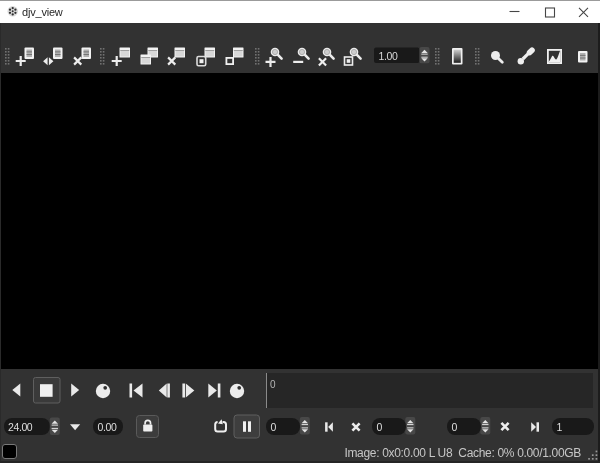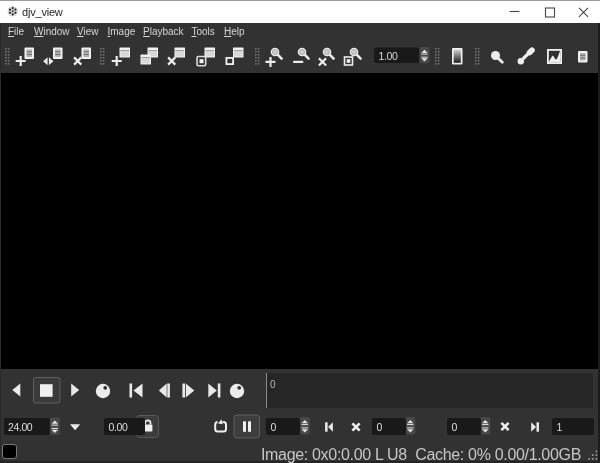--- a/index.html
+++ b/index.html
@@ -7,23 +7,23 @@
 .abs{position:absolute}
 #titlebar{left:0;top:0;width:600px;height:23px;background:#ffffff;border-top:1px solid #9b9b9b;box-sizing:border-box}
 #title-text{left:22px;top:6px;font-size:11px;color:#262626;letter-spacing:-0.2px}
 #menubar{left:0;top:23px;width:600px;height:17px}
 .mi{position:absolute;top:3px;font-size:10px;color:#d6d6d6}
 .mi u{text-decoration:underline;text-underline-offset:1px}
 #viewport{left:0;top:73px;width:600px;height:296px;background:#000}
 #timeline{left:266px;top:373px;width:327px;height:35px;background:#262626}
 #tl-cursor{left:0;top:0;width:1px;height:35px;background:#8a8a8a;position:absolute}
 #tl-label{position:absolute;left:4px;top:6px;font-size:10px;color:#b4b4b4}
-.field{position:absolute;background:#191919;border-radius:2px;color:#dedede;font-size:10.5px;letter-spacing:-0.4px;line-height:19px;padding-left:4.5px;box-sizing:border-box}
+.field{position:absolute;background:#191919;border-radius:8px;color:#dedede;font-size:10.5px;letter-spacing:-0.4px;line-height:19px;padding-left:4.5px;box-sizing:border-box}
 #statusbar{left:0;top:440px;width:600px;height:23px}
-#status-text{position:absolute;right:19px;top:5.5px;font-size:16px;letter-spacing:-0.32px;color:#c6c6c6}
+#status-text{position:absolute;right:19px;top:5.5px;font-size:12px;letter-spacing:-0.32px;color:#c6c6c6}
 #swatch{left:2px;top:444px;width:15px;height:15px;background:#000;border:1.5px solid #787878;border-radius:3px;box-sizing:border-box}
 </style>
 </head>
 <body>
 <div id="win">
 
   <div id="titlebar" class="abs"></div>
   <svg class="abs" style="left:0;top:0" width="600" height="23" viewBox="0 0 600 23">
     <circle cx="12.7" cy="11.2" r="5.2" fill="#d9d9d9"></circle>
     <g fill="#2e2e2e">
@@ -36,29 +36,20 @@
       <circle cx="12.7" cy="11.2" r="1.0"></circle>
     </g>
     <g stroke="#464646" stroke-width="1.1" fill="none">
       <path d="M509.5 11.5 H 519.5"></path>
       <rect x="545.5" y="8" width="9" height="9"></rect>
       <path d="M579 7.8 L 588 16.8 M588 7.8 L 579 16.8"></path>
     </g>
   </svg>
   <div id="title-text" class="abs">djv_view</div>
 
-  <div id="menubar" class="abs">
-    <span class="mi" style="left:8px"><u>F</u>ile</span>
-    <span class="mi" style="left:34px"><u>W</u>indow</span>
-    <span class="mi" style="left:77px"><u>V</u>iew</span>
-    <span class="mi" style="left:107.5px"><u>I</u>mage</span>
-    <span class="mi" style="left:143px"><u>P</u>layback</span>
-    <span class="mi" style="left:191.5px"><u>T</u>ools</span>
-    <span class="mi" style="left:224px"><u>H</u>elp</span>
-  </div>
 
   <svg class="abs" style="left:0;top:40px" width="600" height="33" viewBox="0 0 600 33">
     <defs>
       <g id="grip" fill="#717171">
         <rect x="0" y="0" width="1.6" height="1.6"></rect>
           <rect x="2.8" y="0" width="1.6" height="1.6"></rect>
         <rect x="0" y="3" width="1.6" height="1.6"></rect>
           <rect x="2.8" y="3" width="1.6" height="1.6"></rect>
         <rect x="0" y="6" width="1.6" height="1.6"></rect>
           <rect x="2.8" y="6" width="1.6" height="1.6"></rect>
@@ -240,21 +231,21 @@
     <path d="M328.1 16 L332.9 11.3 V20.7 Z" fill="#e9e9e9"></path>
     <use href="#cross2" x="356" y="16"></use>
     <use href="#spin2" x="405.3" y="6"></use>
     <use href="#spin2" x="480.3" y="6"></use>
     <use href="#cross2" x="505" y="15.5"></use>
     <path d="M531.2 11.3 L536 16 L531.2 20.7 Z" fill="#e9e9e9"></path>
     <rect x="536.5" y="11.3" width="2.5" height="9.4" fill="#e9e9e9"></rect>
   </svg>
   <div class="field" style="left:266px;top:417.5px;width:34px;height:17px">0</div>
   <div class="field" style="left:372px;top:417.5px;width:33.5px;height:17px">0</div>
-  <div class="field" style="left:104px;top:417.5px;width:41px;height:17px">0.00</div>
+  <div class="field" style="left:93px;top:417.5px;width:30px;height:17px">0.00</div>
   <div class="field" style="left:447px;top:417.5px;width:33.5px;height:17px">0</div>
   <div class="field" style="left:552px;top:417.5px;width:42px;height:17px">1</div>
 
   <div class="abs" style="left:0;top:23px;width:1px;height:440px;background:#2a2a2a"></div>
   <div class="abs" style="left:598px;top:23px;width:2px;height:440px;background:#1c1c1c"></div>
   <div class="abs" style="left:0;top:461px;width:600px;height:2px;background:#252525"></div>
 
   <div id="statusbar" class="abs">
     <div id="status-text">Image: 0x0:0.00 L U8&nbsp;&nbsp;Cache: 0% 0.00/1.00GB</div>
   </div>

